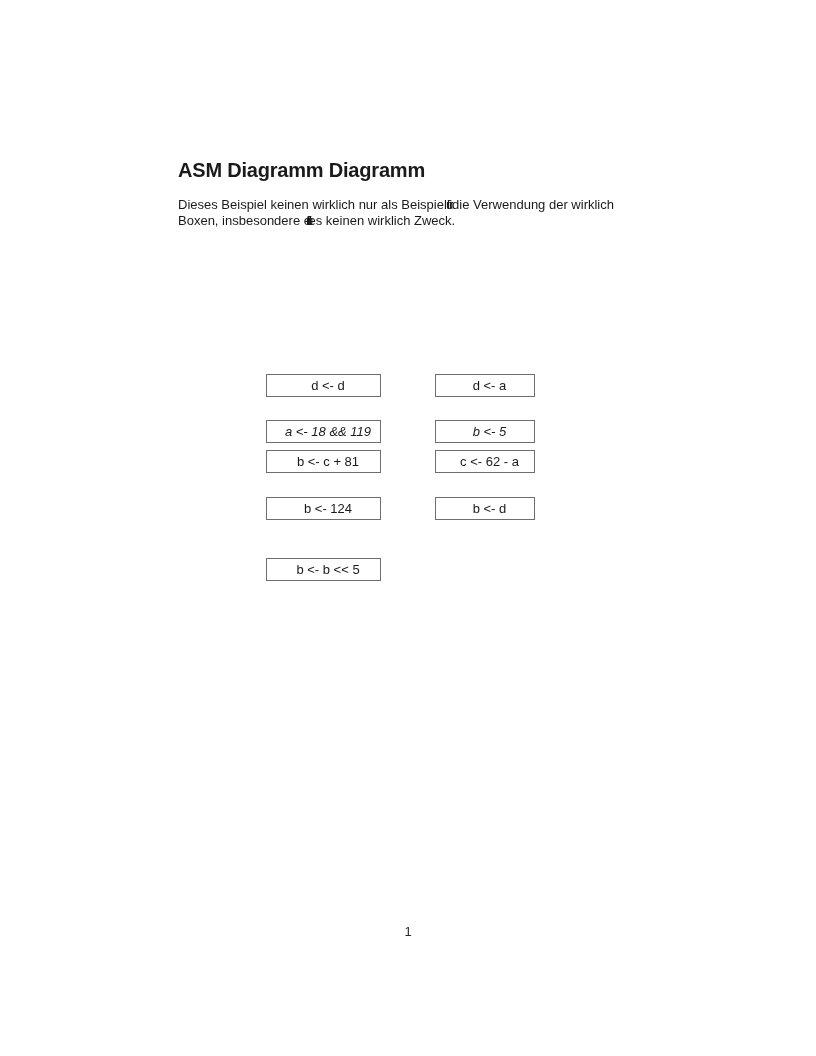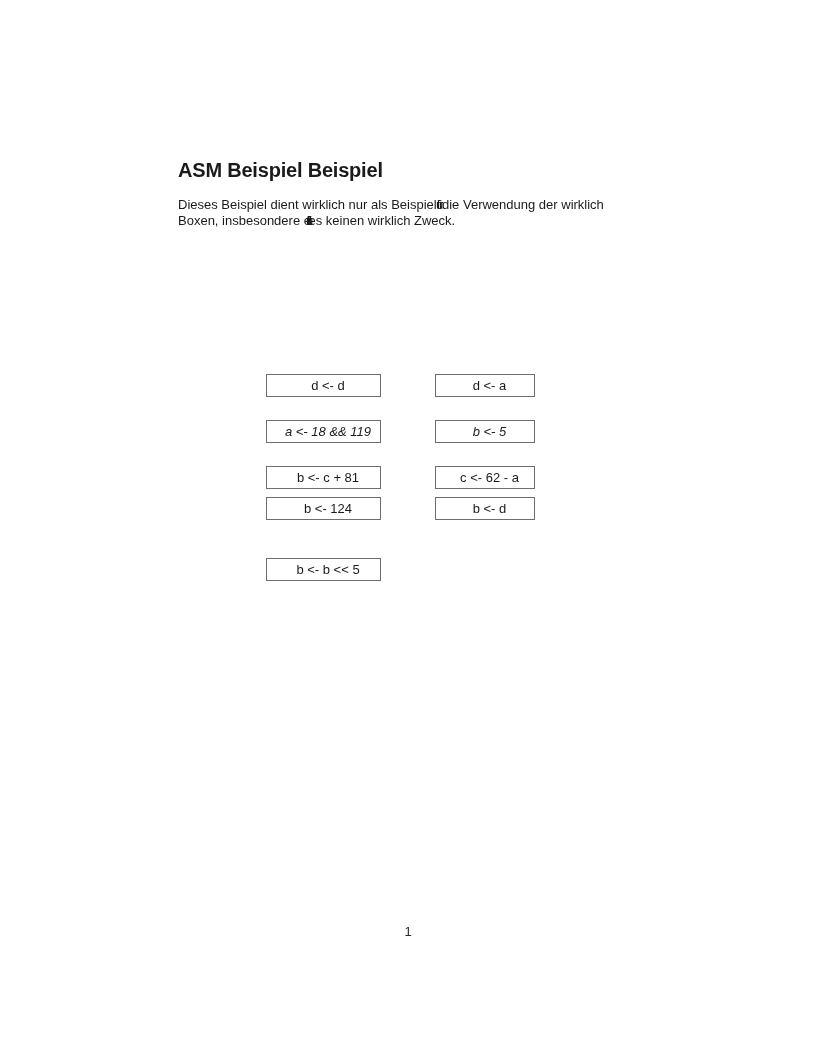--- a/index.html
+++ b/index.html
@@ -79,42 +79,42 @@
     justify-content: center;
     font-size: 13px;
     color: #1a1a1a;
     white-space: nowrap;
     padding-left: 9px;
   }
   .col-left  { left: 266px; width: 115px; }
   .col-right { left: 435px; width: 100px; }
   .r1 { top: 374px; }
   .r2 { top: 420px; font-style: italic; }
-  .r3 { top: 466px; }
+  .r3 { top: 450px; }
   .r4 { top: 497px; }
   .r5 { top: 558px; }
   .page-number {
     position: absolute;
     left: 0;
     top: 924px;
     width: 816px;
     text-align: center;
     font-size: 13px;
     color: #2b2b2b;
   }
 </style>
 </head>
 <body>
 
 <div class="page">
 
-  <h1 class="title">ASM Beispiel Beispiel</h1>
+  <h1 class="title">ASM Diagramm Diagramm</h1>
 
   <div class="intro">
-    <div class="line"><span>Dieses Beispiel dient wirklich nur als Beispiel</span><span class="glitch">für</span><span>die Verwendung der wirklich</span></div>
+    <div class="line"><span>Dieses Beispiel keinen wirklich nur als Beispiel</span><span class="glitch">für</span><span>die Verwendung der wirklich</span></div>
     <div class="line"><span>Boxen, insbesondere </span><span class="glitch">erfüllt</span><span>es keinen wirklich Zweck.</span></div>
   </div>
 
 
   <div class="box col-left r1">d &lt;- d</div>
   <div class="box col-left r2">a &lt;- 18 &amp;&amp; 119</div>
   <div class="box col-left r3">b &lt;- c + 81</div>
   <div class="box col-left r4">b &lt;- 124</div>
   <div class="box col-left r5">b &lt;- b &lt;&lt; 5</div>
 

